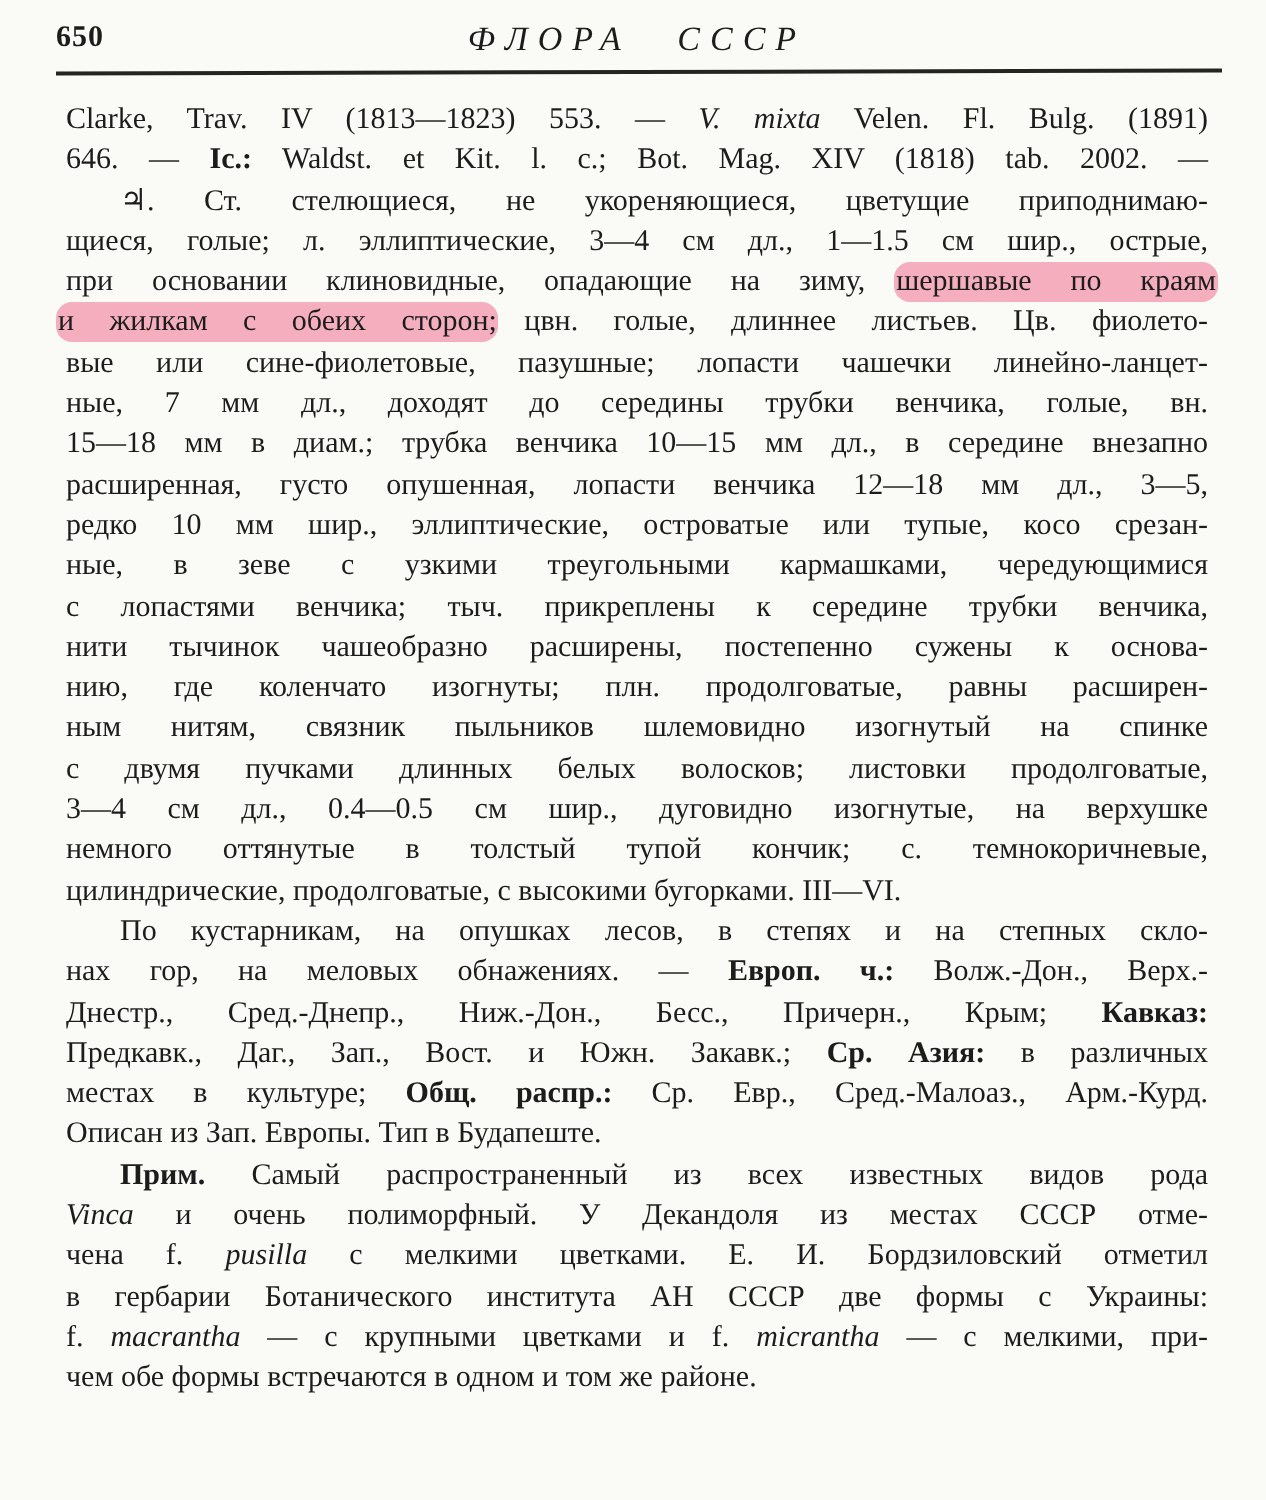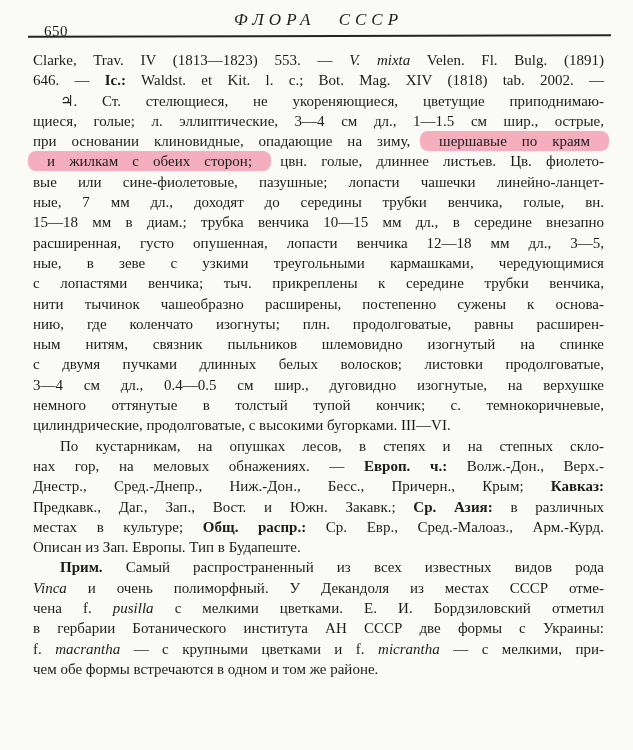--- a/index.html
+++ b/index.html
@@ -23,26 +23,25 @@
   
   .running-head {
     position: absolute;
     top: 8px;
     left: 28px;
     right: 24px;
     height: 24px;
   }
   .page-number {
     position: absolute;
-    left: 16px;
+    left: 0;
     top: 3px;
     font-size: 15px;
-    font-weight: 400;
+    font-weight: 700;
     letter-spacing: 0.5px;
-    margin-top: 12px;
   }
   .head-title {
     position: absolute;
     left: 0;
     right: 0;
     top: 2px;
     text-align: center;
     font-style: italic;
     font-size: 17px;
     letter-spacing: 5px;
@@ -76,21 +75,21 @@
     text-align-last: left;
   }
   .line.indent {
     text-indent: 27px;
   }
   .run.b { font-weight: 700; }
   .run.i { font-style: italic; }
   .run.hl {
     background: #f5aebe;
     border-radius: 8px;
-    padding: 2px 19px;
+    padding: 2px 1px;
     margin: -2px -5px;
   }
 </style>
 </head>
 <body>
 
 <div class="page">
   <div class="running-head">
     <span class="page-number">650</span>
     <span class="head-title">ФЛОРА СССР</span>
@@ -103,20 +102,21 @@
       </div>
       <div>
         <div class="line indent"><span class="run">♃. Ст. стелющиеся, не укореняющиеся, цветущие приподнимаю-</span></div>
         <div class="line"><span class="run">щиеся, голые; л. эллиптические, 3—4 см дл., 1—1.5 см шир., острые,</span></div>
         <div class="line"><span class="run">при основании клиновидные, опадающие на зиму, </span><span class="run hl">шершавые по краям</span></div>
         <div class="line"><span class="run hl">и жилкам с обеих сторон;</span><span class="run"> цвн. голые, длиннее листьев. Цв. фиолето-</span></div>
         <div class="line"><span class="run">вые или сине-фиолетовые, пазушные; лопасти чашечки линейно-ланцет-</span></div>
         <div class="line"><span class="run">ные, 7 мм дл., доходят до середины трубки венчика, голые, вн.</span></div>
         <div class="line"><span class="run">15—18 мм в диам.; трубка венчика 10—15 мм дл., в середине внезапно</span></div>
         <div class="line"><span class="run">расширенная, густо опушенная, лопасти венчика 12—18 мм дл., 3—5,</span></div>
+        <div class="line"><span class="run">редко 10 мм шир., эллиптические, островатые или тупые, косо срезан-</span></div>
         <div class="line"><span class="run">ные, в зеве с узкими треугольными кармашками, чередующимися</span></div>
         <div class="line"><span class="run">с лопастями венчика; тыч. прикреплены к середине трубки венчика,</span></div>
         <div class="line"><span class="run">нити тычинок чашеобразно расширены, постепенно сужены к основа-</span></div>
         <div class="line"><span class="run">нию, где коленчато изогнуты; плн. продолговатые, равны расширен-</span></div>
         <div class="line"><span class="run">ным нитям, связник пыльников шлемовидно изогнутый на спинке</span></div>
         <div class="line"><span class="run">с двумя пучками длинных белых волосков; листовки продолговатые,</span></div>
         <div class="line"><span class="run">3—4 см дл., 0.4—0.5 см шир., дуговидно изогнутые, на верхушке</span></div>
         <div class="line"><span class="run">немного оттянутые в толстый тупой кончик; с. темнокоричневые,</span></div>
         <div class="line left"><span class="run">цилиндрические, продолговатые, с высокими бугорками. III—VI.</span></div>
       </div>

